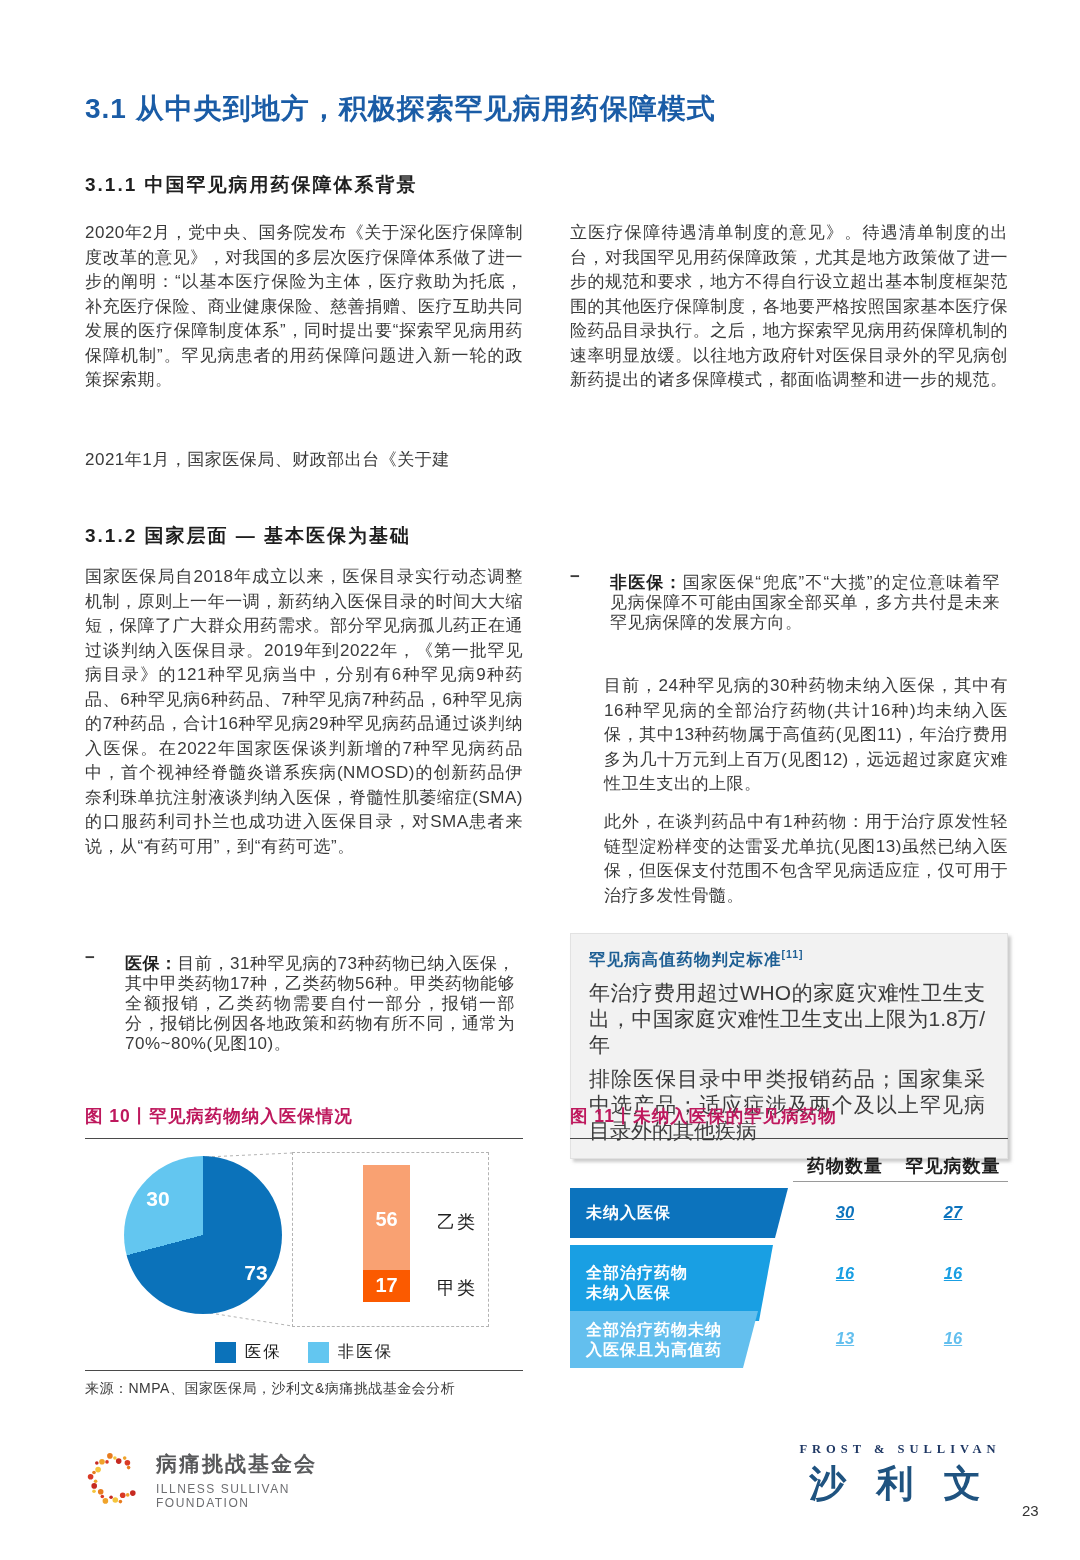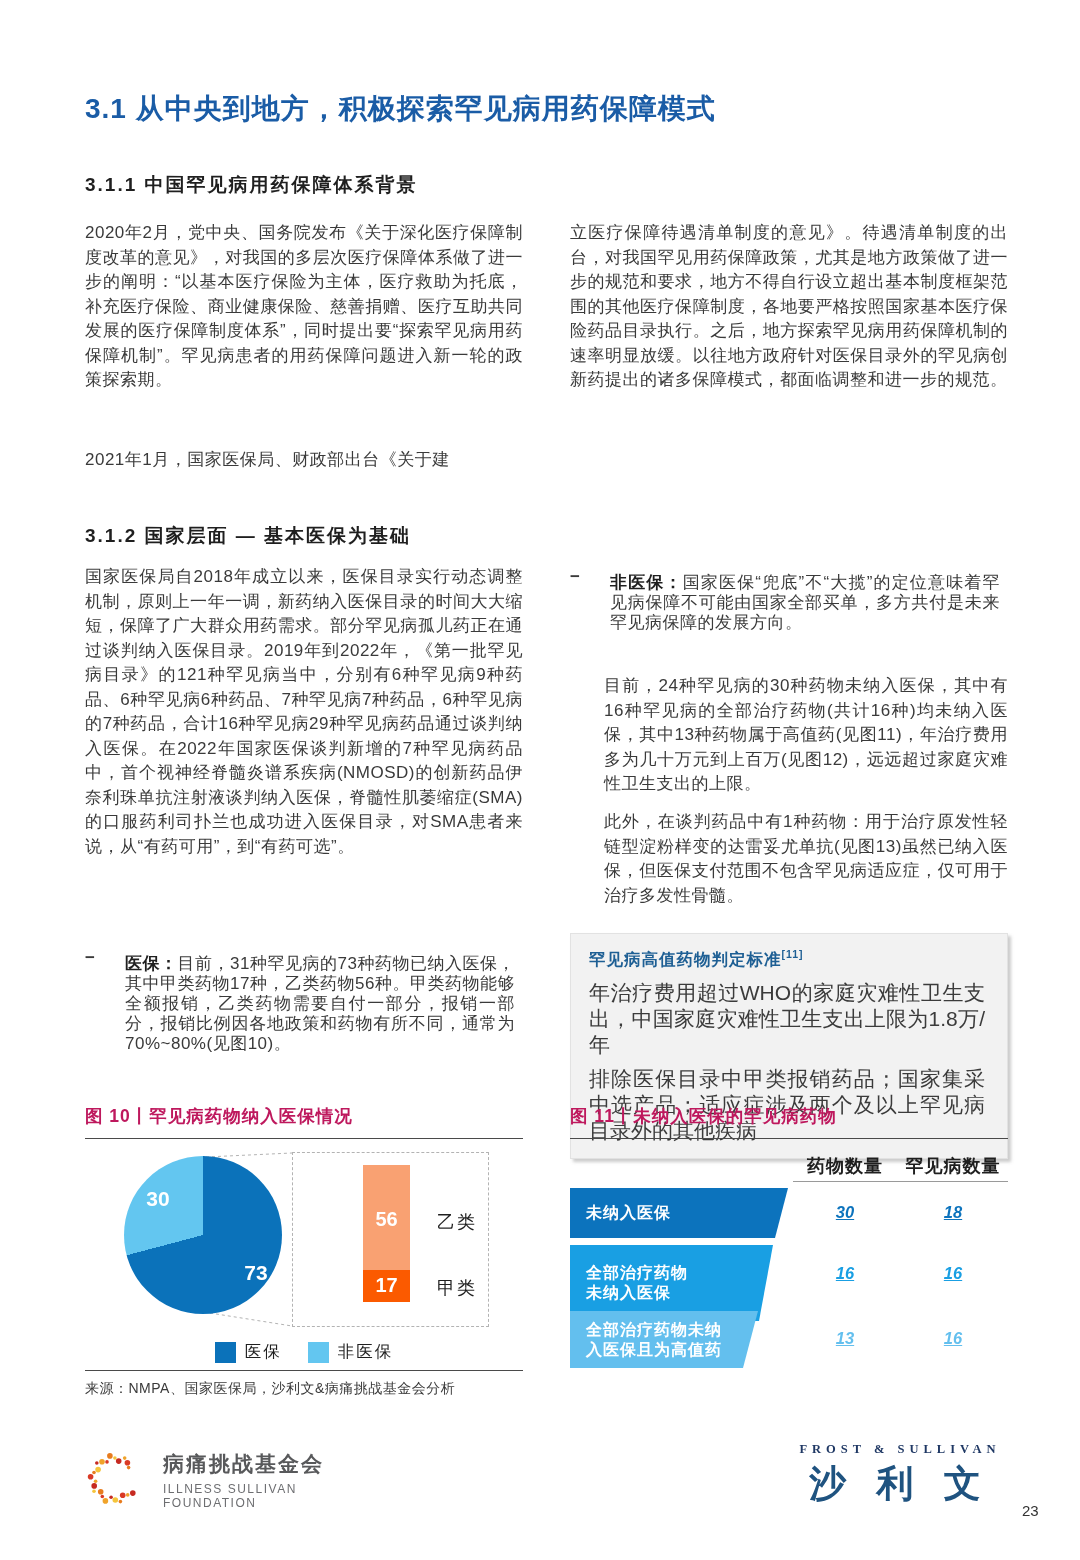--- a/index.html
+++ b/index.html
@@ -63,21 +63,21 @@
   .funnel-row{position:absolute;left:0;color:#fff;font-weight:bold;font-size:16px;line-height:20px;
     display:flex;align-items:center;padding-left:16px;box-sizing:border-box;white-space:pre-line;letter-spacing:1px;}
   #funnel-row-0{top:40px;height:50px;width:218px;clip-path:polygon(0 0,218px 0,205px 100%,0 100%);}
   #funnel-row-1{top:97px;height:76px;width:203px;clip-path:polygon(0 0,203px 0,189px 100%,0 100%);}
   #funnel-row-2{top:163px;height:57px;width:188px;clip-path:polygon(0 0,188px 0,173px 100%,0 100%);}
   .row-num{position:absolute;width:120px;text-align:center;font-size:16.5px;font-weight:bold;font-style:italic;text-decoration:underline;}
   .num-c1{left:215px;}
   .num-c2{left:323px;}
   .row-y0{top:55px;} .row-y1{top:116px;} .row-y2{top:181px;}
   
-  .icf{left:85px;top:1450px;display:flex;align-items:flex-start;gap:20px;}
+  .icf{left:85px;top:1450px;display:flex;align-items:flex-start;gap:13px;}
   .icf-text .cn{font-size:21px;font-weight:bold;color:#58595b;letter-spacing:2px;}
   .icf-text .en{font-size:12px;color:#6d6e71;letter-spacing:1.5px;line-height:14px;margin-top:4px;}
   .fs-logo{left:795px;top:1442px;width:210px;text-align:center;}
   .fs-en{font-family:"Liberation Serif",serif;font-size:12.5px;font-weight:bold;color:#1f3864;letter-spacing:5px;white-space:nowrap;}
   .fs-cn{font-size:37px;font-weight:bold;color:#1f5380;letter-spacing:10px;margin-top:2px;white-space:nowrap;}
   .page-num{left:1022px;top:1502px;font-size:15px;color:#333;}
 </style>
 </head>
 <body>
 
@@ -155,21 +155,21 @@
     <div class="f11-header c2">罕见病数量</div>
     <div class="f11-header-line"></div>
 
     <div class="funnel-row" id="funnel-row-0" style="background: rgb(12, 115, 189);">未纳入医保</div>
     <div class="funnel-row" id="funnel-row-1" style="background: rgb(25, 159, 227);">全部治疗药物
 未纳入医保</div>
     <div class="funnel-row" id="funnel-row-2" style="background: rgb(99, 191, 238);">全部治疗药物未纳
 入医保且为高值药</div>
 
     <div class="row-num num-c1 row-y0 row-num-0" style="color: rgb(12, 115, 189);">30</div>
-    <div class="row-num num-c2 row-y0 row-num-0" style="color: rgb(12, 115, 189);">18</div>
+    <div class="row-num num-c2 row-y0 row-num-0" style="color: rgb(12, 115, 189);">27</div>
     <div class="row-num num-c1 row-y1 row-num-1" style="color: rgb(25, 159, 227);">16</div>
     <div class="row-num num-c2 row-y1 row-num-1" style="color: rgb(25, 159, 227);">16</div>
     <div class="row-num num-c1 row-y2 row-num-2" style="color: rgb(99, 191, 238);">13</div>
     <div class="row-num num-c2 row-y2 row-num-2" style="color: rgb(99, 191, 238);">16</div>
   </div>
 
 
   <div class="abs icf">
     <svg id="icf-ring" width="58" height="58">
         <circle cx="43.6" cy="17.6" r="1.8" fill="#e87c1e"></circle>

